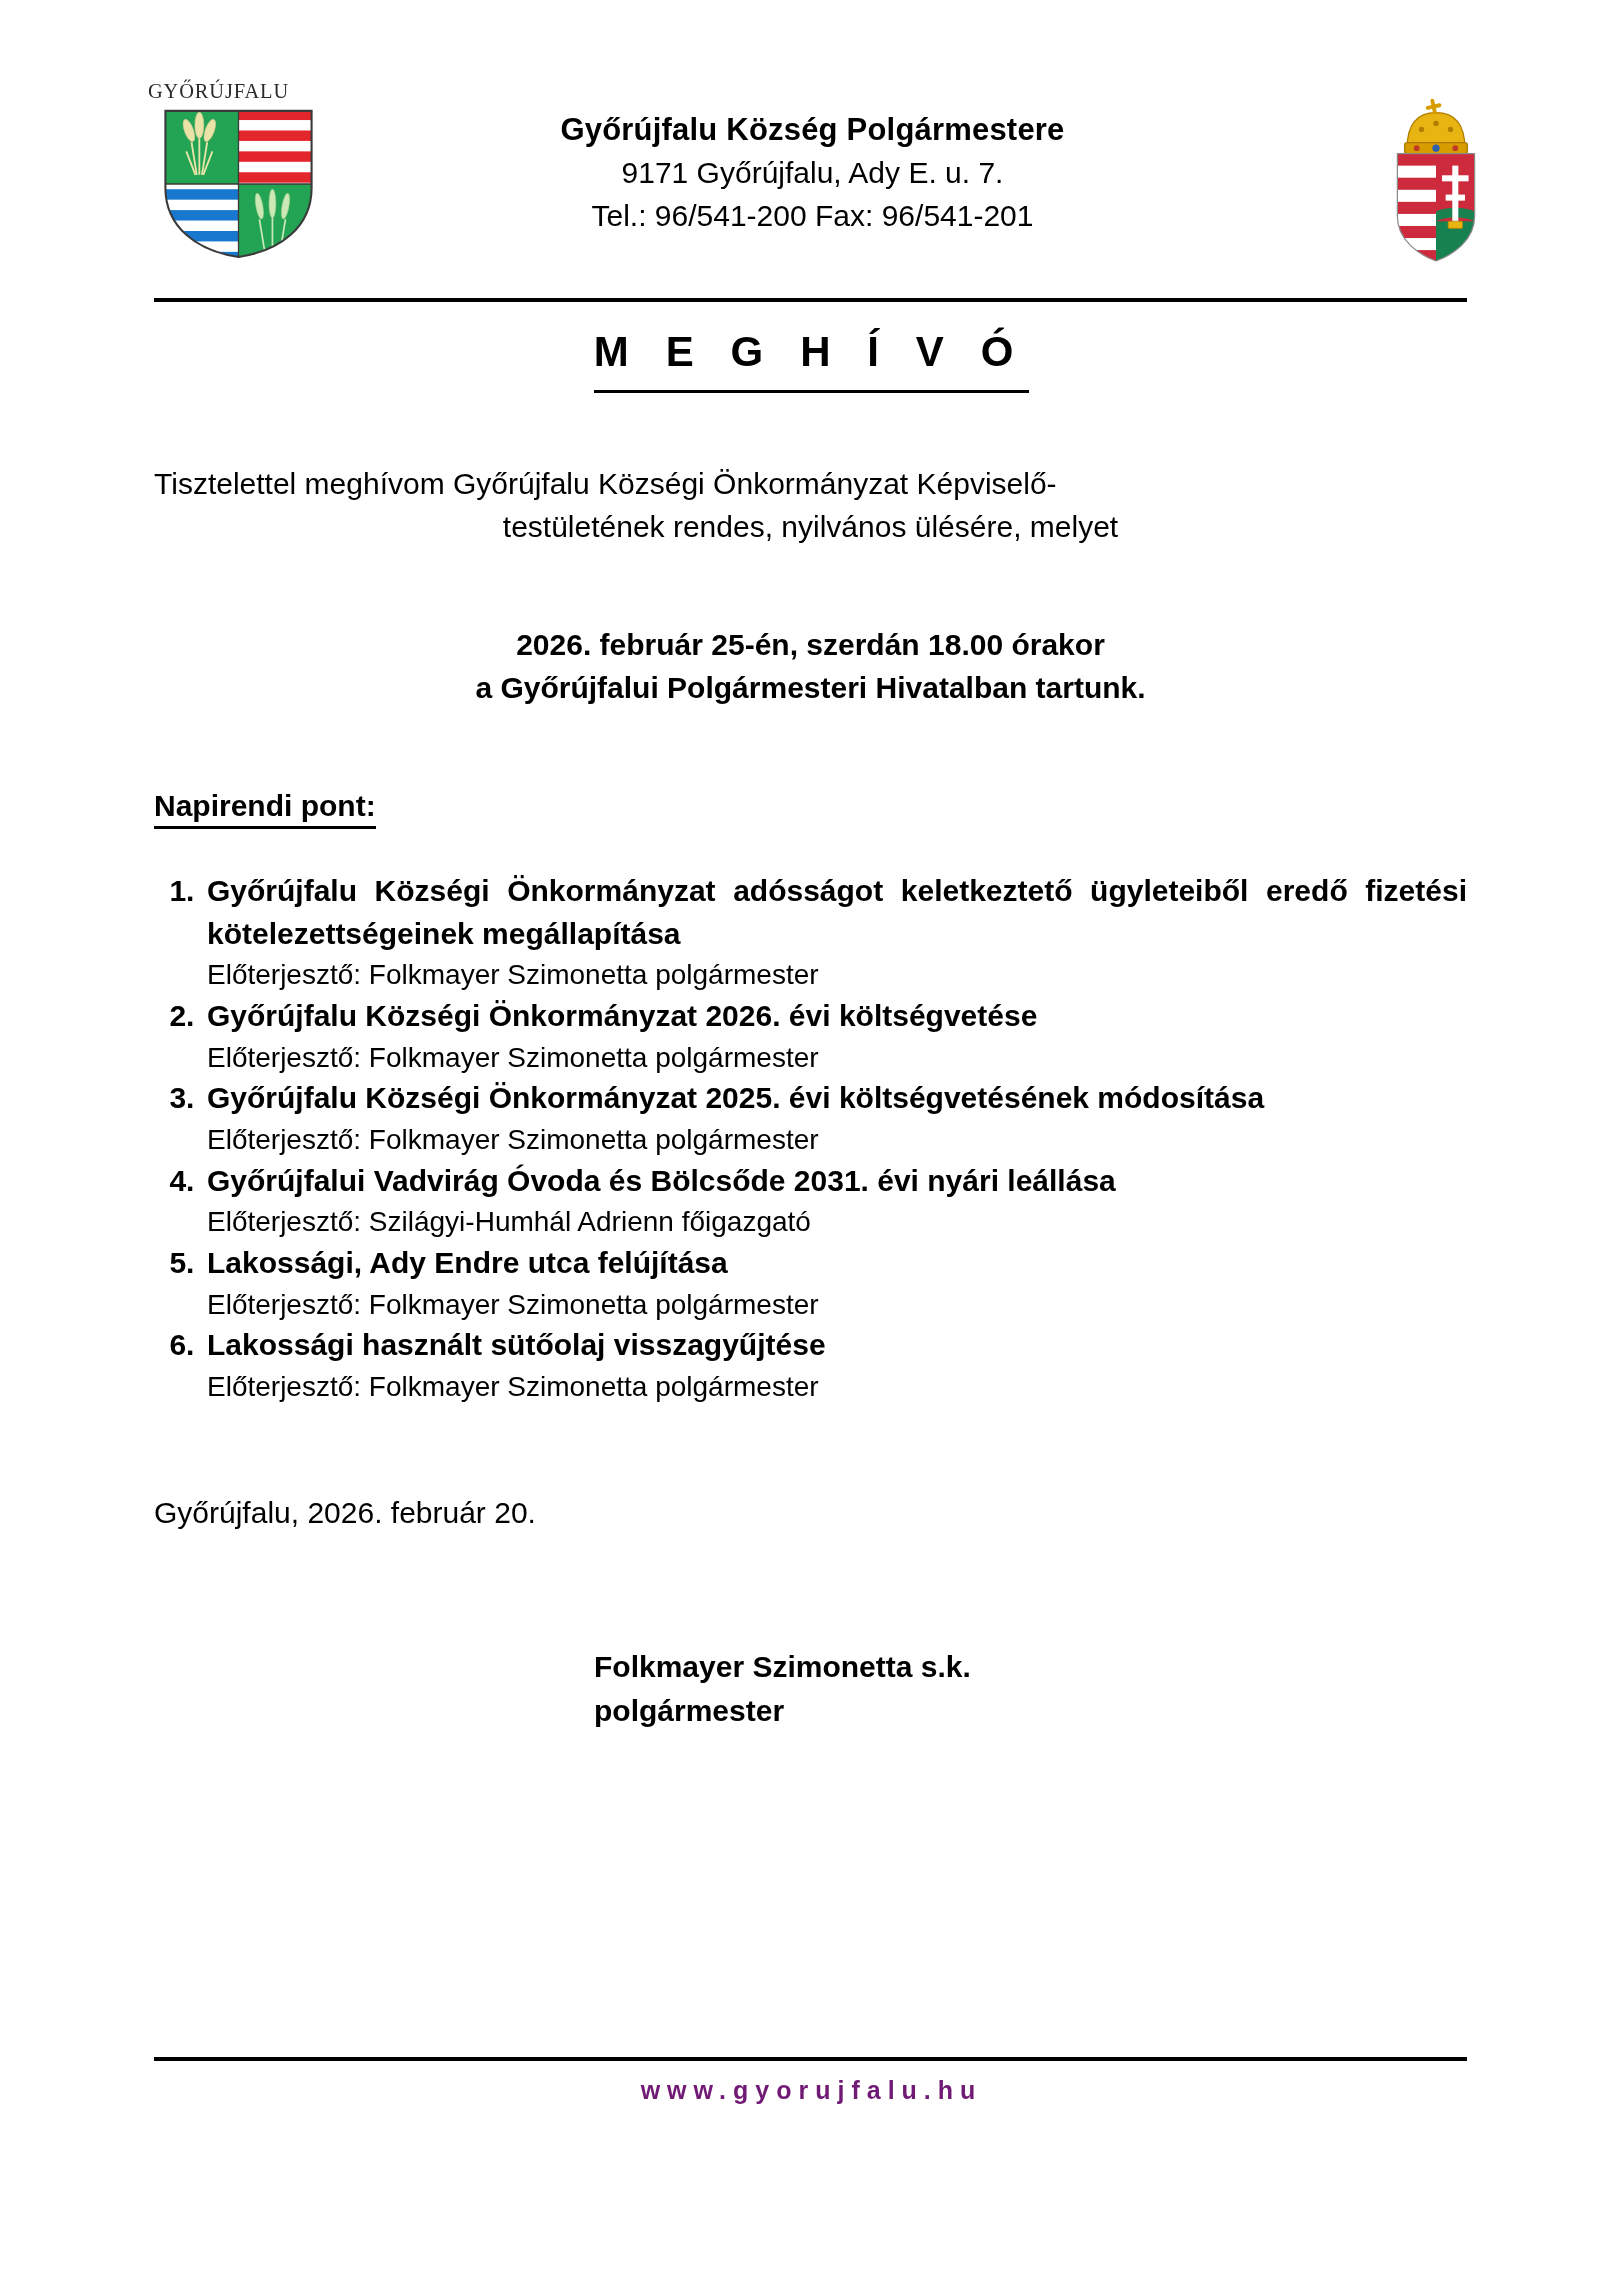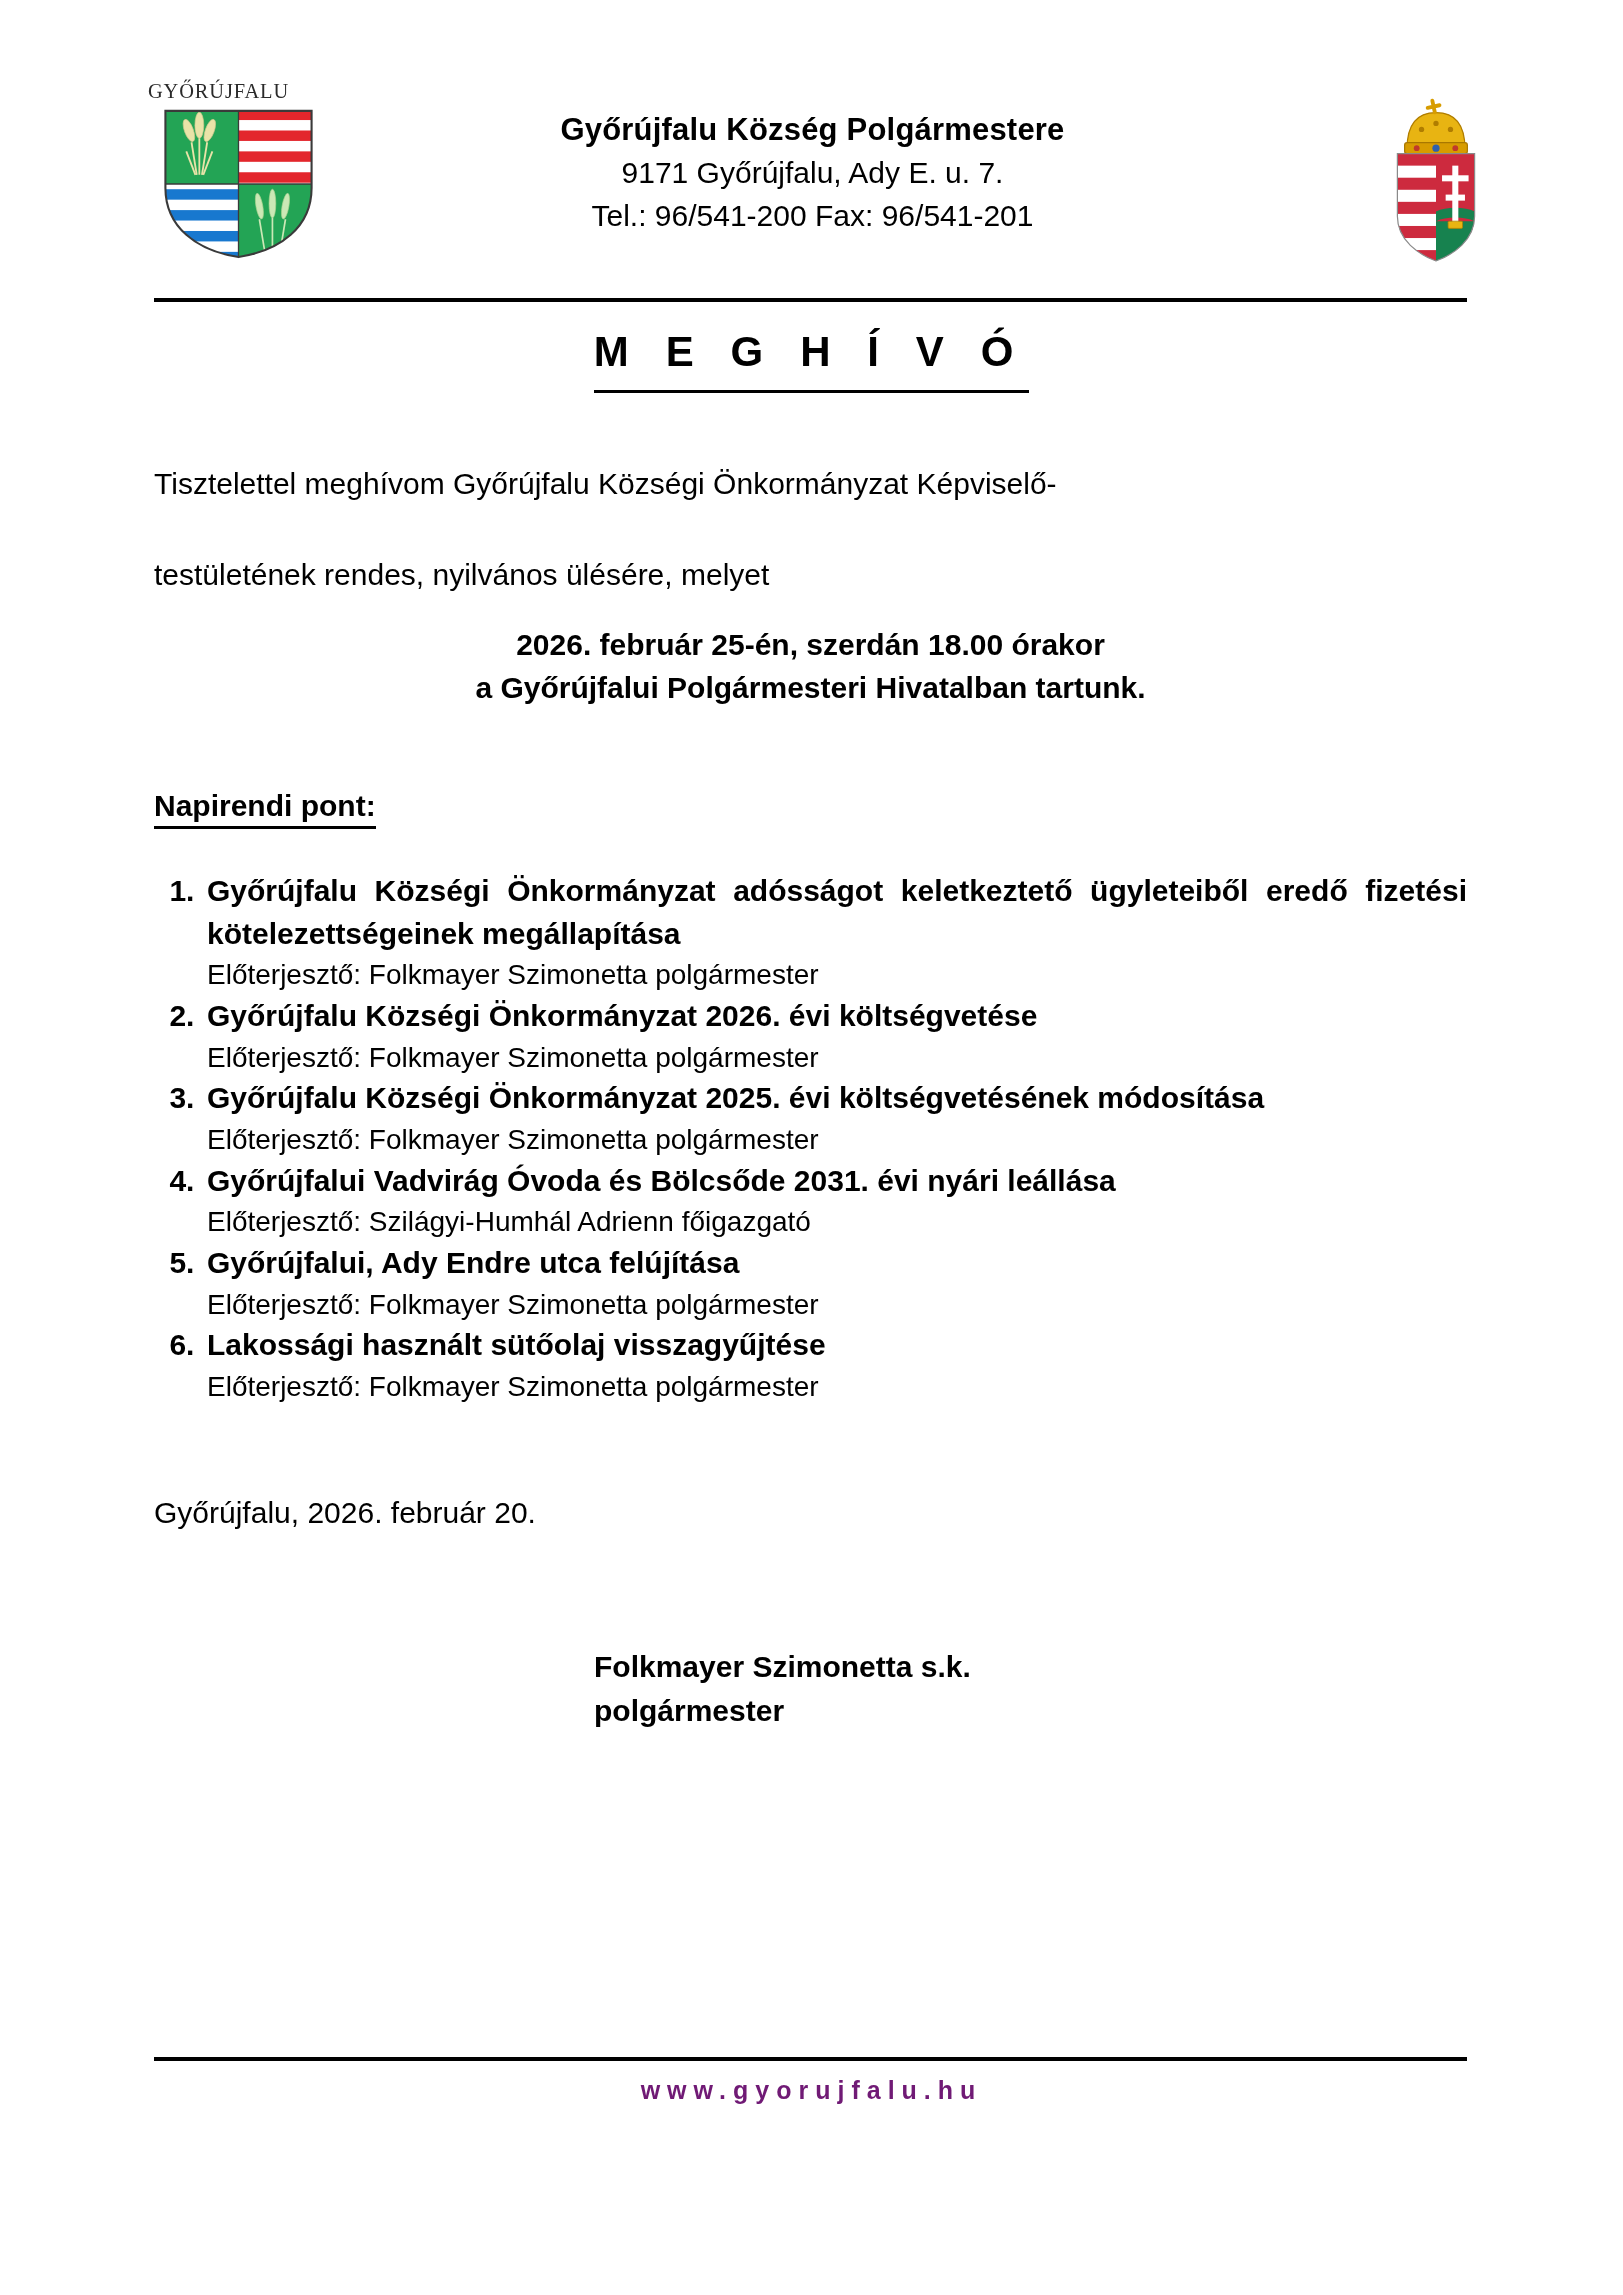--- a/index.html
+++ b/index.html
@@ -107,21 +107,21 @@
   }
   .intro {
     position: absolute;
     top: 463px;
     left: 0;
     width: 1313px;
     font-size: 30px;
     line-height: 1.42;
     text-align: justify;
   }
-  .intro .l2 { text-align: left; margin-top: 48px; }
+  .intro .l2 { text-align: center; }
 
   .meeting {
     position: absolute;
     top: 624px;
     left: 0;
     width: 1313px;
     text-align: center;
     font-size: 30px;
     font-weight: bold;
     line-height: 1.42;
@@ -376,21 +376,21 @@
         <div class="agenda-row">
           <div class="agenda-num">4.</div>
           <div class="agenda-title nojust">Győrújfalui Vadvirág Óvoda és Bölcsőde 2031. évi nyári leállása</div>
         </div>
         <div class="agenda-presenter">Előterjesztő: Szilágyi-Humhál Adrienn főigazgató</div>
       </div>
 
       <div class="agenda-item">
         <div class="agenda-row">
           <div class="agenda-num">5.</div>
-          <div class="agenda-title nojust">Győrújfalui, Ady Endre utca felújítása</div>
+          <div class="agenda-title nojust">Lakossági, Ady Endre utca felújítása</div>
         </div>
         <div class="agenda-presenter">Előterjesztő: Folkmayer Szimonetta polgármester</div>
       </div>
 
       <div class="agenda-item">
         <div class="agenda-row">
           <div class="agenda-num">6.</div>
           <div class="agenda-title nojust">Lakossági használt sütőolaj visszagyűjtése</div>
         </div>
         <div class="agenda-presenter">Előterjesztő: Folkmayer Szimonetta polgármester</div>

